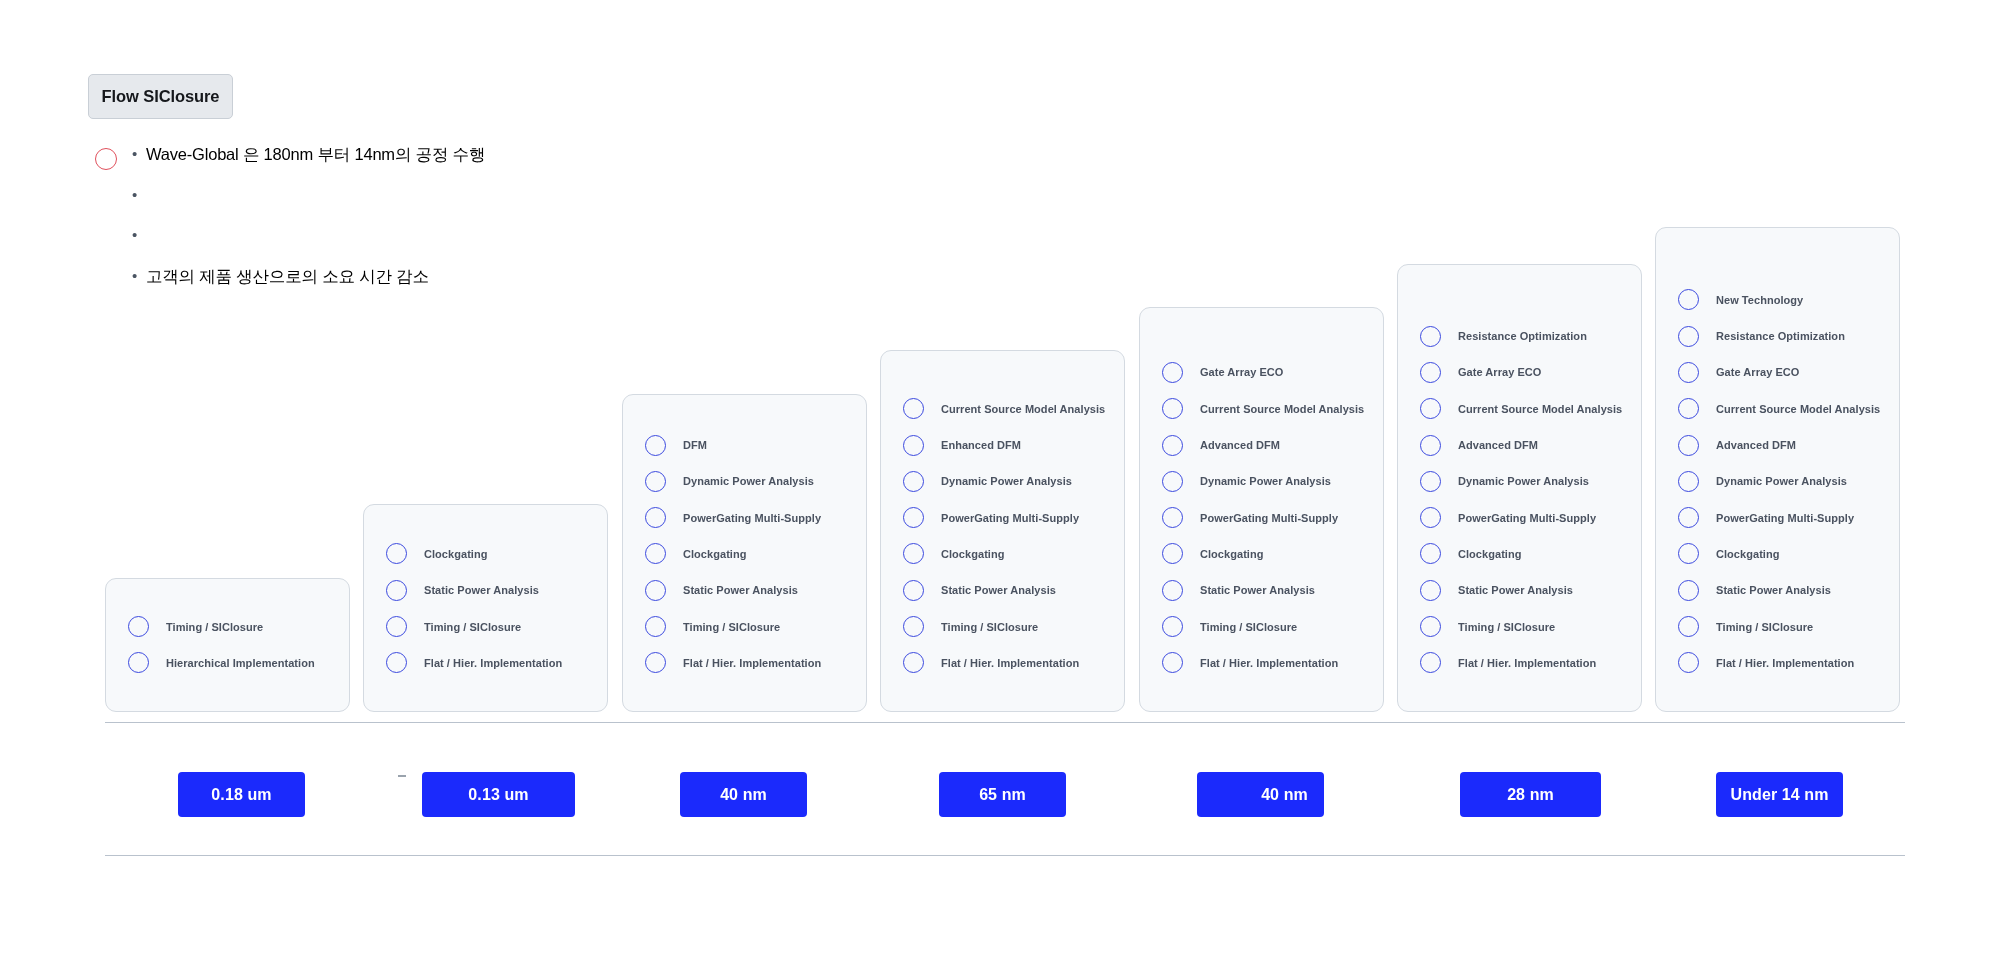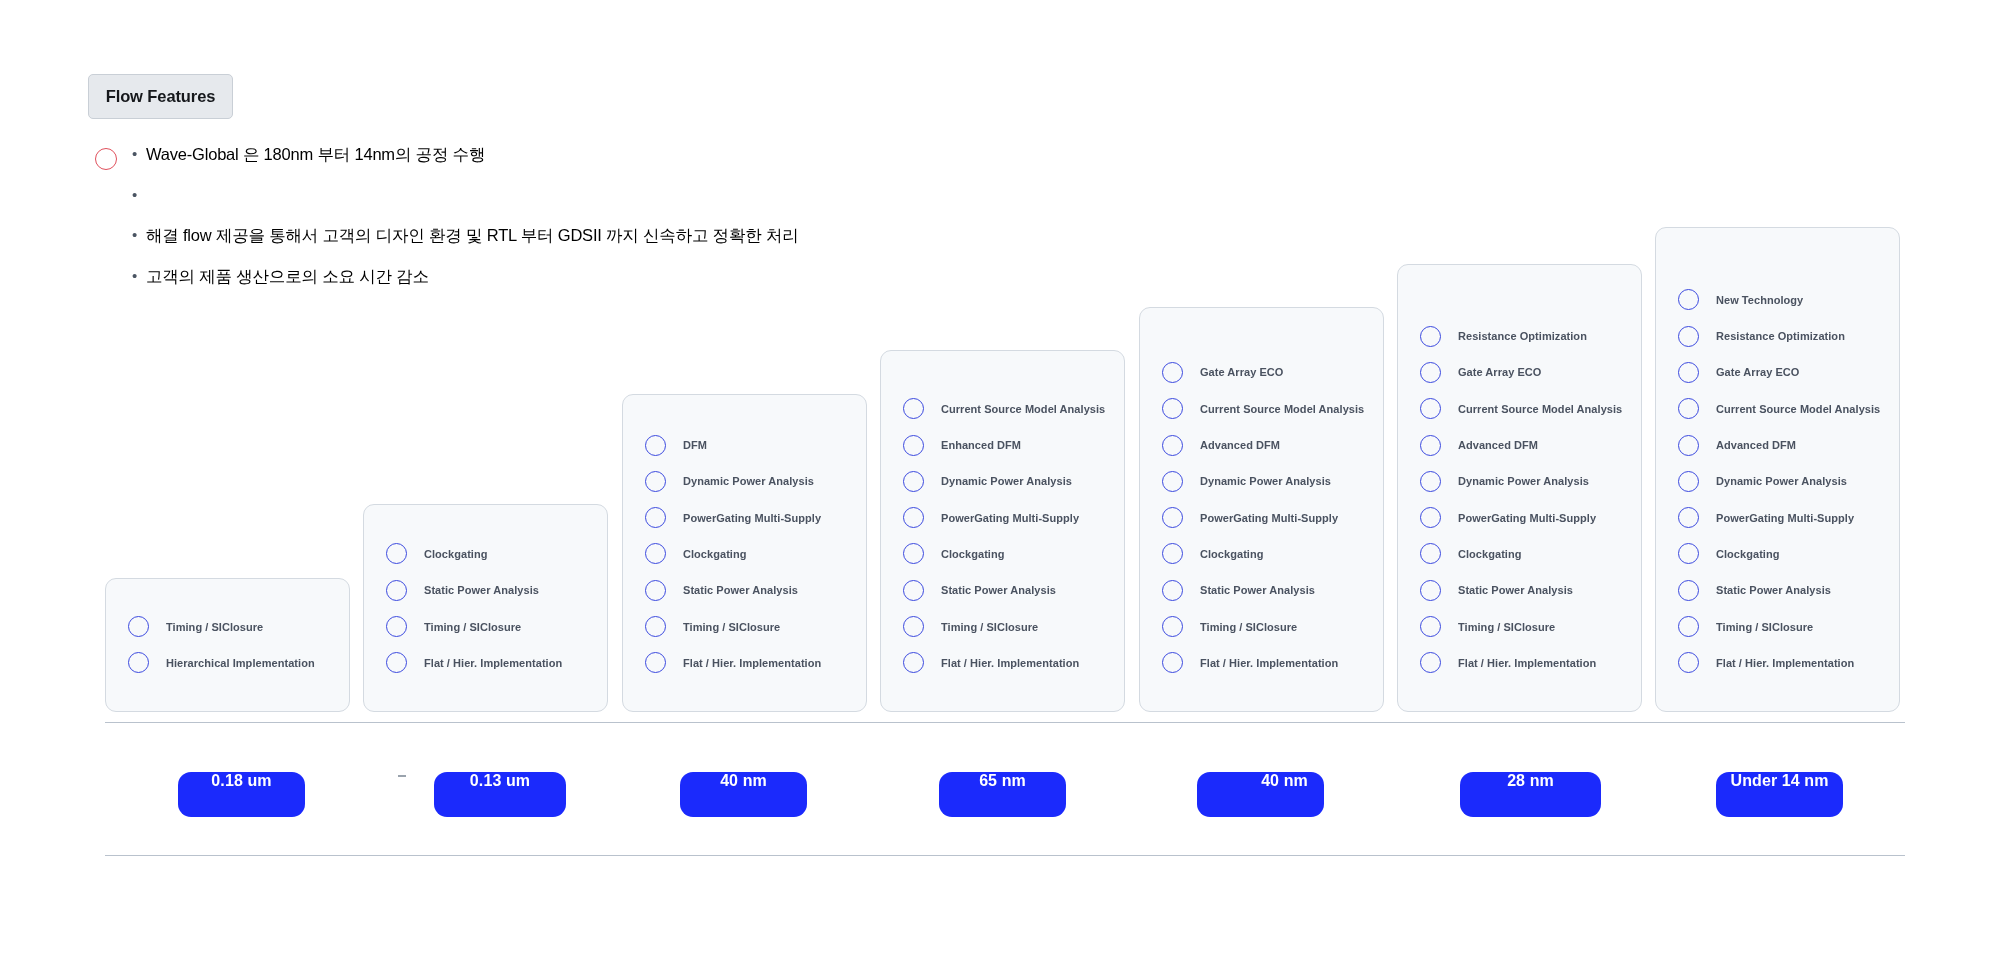--- a/index.html
+++ b/index.html
@@ -135,23 +135,23 @@
   .divider-top { top: 722px; }
   .divider-bottom { top: 855px; }
 
   
   .nodes { position: absolute; left: 0; top: 0; width: 2000px; height: 976px; }
   .node-btn {
     position: absolute;
     top: 772px;
     height: 45px;
     background: #1b2afc;
-    border-radius: 13px;
+    border-radius: 4px;
     display: flex;
-    align-items: flex-start;
+    align-items: center;
     justify-content: center;
     border: none;
     cursor: pointer;
   }
   .node-label {
     color: #ffffff;
     font-size: 16px;
     font-weight: bold;
     letter-spacing: 0.1px;
     white-space: nowrap;
@@ -164,36 +164,35 @@
     height: 2px;
     background: #9aa3ad;
   }
 </style>
 </head>
 <body>
 
 <div class="page">
 
   <div class="tab">
-    <span class="tab-label">Flow Features</span>
+    <span class="tab-label">Flow SIClosure</span>
   </div>
 
   <div class="red-circle"></div>
 
   <div class="bullets" id="bullet-list">
       <div class="bullet-row">
         <span class="bullet-dot">•</span>
         <span class="bullet-text">Wave-Global 은 180nm 부터 14nm의 공정 수행</span>
       </div>
       <div class="bullet-row">
         <span class="bullet-dot">•</span>
       </div>
       <div class="bullet-row">
         <span class="bullet-dot">•</span>
-        <span class="bullet-text">해결 flow 제공을 통해서 고객의 디자인 환경 및 RTL 부터 GDSII 까지 신속하고 정확한 처리</span>
       </div>
       <div class="bullet-row">
         <span class="bullet-dot">•</span>
         <span class="bullet-text">고객의 제품 생산으로의 소요 시간 감소</span>
       </div>
     </div>
 
   <div class="cards" id="cards">
       <div class="card" style="left: 105px; width: 245px; top: 578px; height: 134px;">
         <div class="card-inner">
@@ -429,21 +428,21 @@
       </div>
     </div>
 
   <div class="divider divider-top"></div>
   <div class="divider divider-bottom"></div>
 
   <div class="nodes" id="nodes">
       <div class="node-btn" style="left: 178px; width: 127px;">
         <span class="node-label">0.18 um</span>
       </div>
-      <div class="node-btn" style="left: 434px; width: 132px;">
+      <div class="node-btn" style="left: 422px; width: 153px;">
         <span class="node-label">0.13 um</span>
       </div>
       <div class="node-btn" style="left: 680px; width: 127px;">
         <span class="node-label">40 nm</span>
       </div>
       <div class="node-btn" style="left: 939px; width: 127px;">
         <span class="node-label">65 nm</span>
       </div>
       <div class="node-btn" style="left: 1197px; width: 127px; padding-left: 48px;">
         <span class="node-label">40 nm</span>

